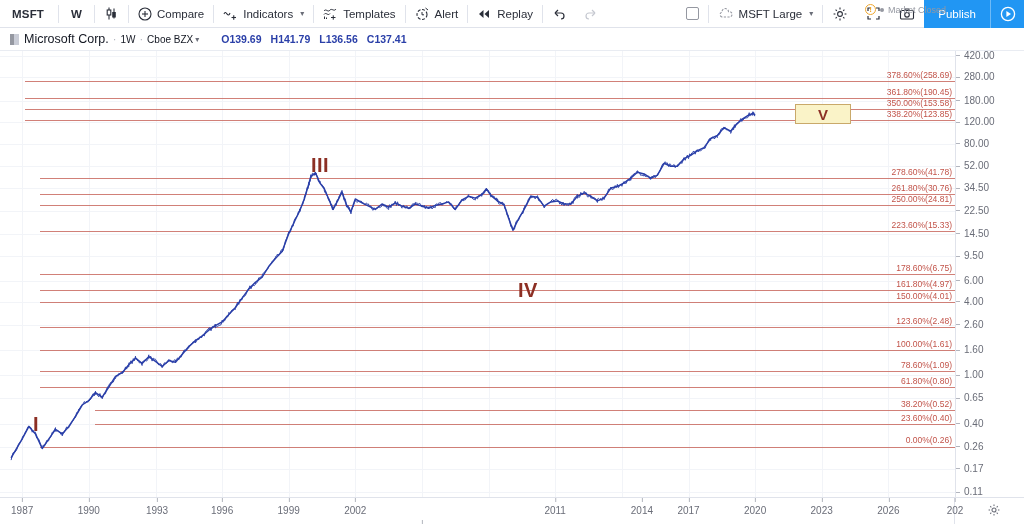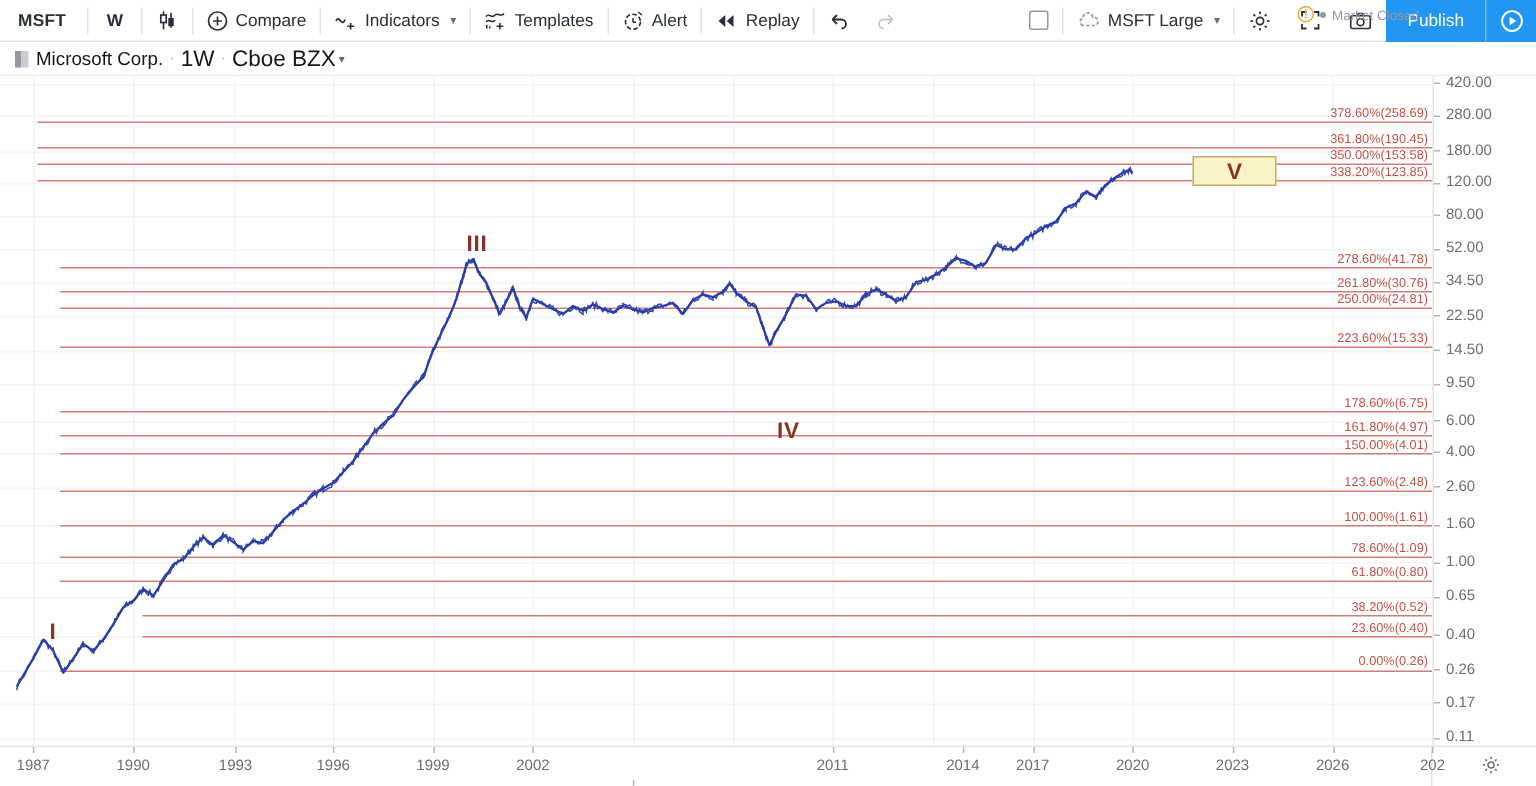--- a/index.html
+++ b/index.html
@@ -54,21 +54,21 @@
     display:flex; align-items:center; padding-left:10px;
     font-size:11.5px;
   }
   .sym-flag {
     width:9px; height:11px; margin-right:5px;
     background:linear-gradient(90deg,#9598a1 0 45%, #c9ccd6 45% 100%);
     flex:0 0 auto;
   }
   .sym-name { font-size:12.5px; color:#131722; }
   .sym-dot { color:#b2b5be; margin:0 4px; font-size:11px; }
-  .sym-meta { font-size:15px; color:#131722; }
+  .sym-meta { font-size:10px; color:#131722; }
   .ohlc { display:flex; gap:9px; margin-left:22px; font-size:10.5px; font-weight:bold; }
   .ohlc-val { color:#2a3fa8; }
   .mkt {
     position:absolute; right:78px; top:4px;
     display:flex; align-items:center; gap:4px;
     font-size:9px; color:#9598a1;
   }
   .warn-circle {
     width:11px;height:11px;border:1.2px solid #f0a830;border-radius:50%;
     color:#f0a830;font-size:8px;line-height:9px;text-align:center;font-weight:bold;
@@ -86,21 +86,21 @@
   }
   .grid-v { width:1px; top:0; bottom:0; }
   .grid-h { height:1px; left:0; right:0; }
 
   .fib-line {
     position:absolute; height:1px; background:#c96a60;
     opacity:.85;
   }
   .wave-label {
     position:absolute; color:#8c2f24; font-weight:bold;
-    font-size:15px; letter-spacing:.5px;
+    font-size:20px; letter-spacing:.5px;
   }
   .wave-box {
     position:absolute; background:#faf3c8; border:1px solid #c9a96a;
     display:flex; align-items:center; justify-content:center;
     color:#8c2f24; font-weight:bold; font-size:15px;
   }
   .price-svg { position:absolute; inset:0; }
 
   
   .priceaxis {
@@ -314,20 +314,26 @@
 
   <div class="legendbar">
     <span class="sym-flag"></span>
     <span class="sym-name">Microsoft Corp.</span>
     <span class="sym-dot">·</span>
     <span class="sym-meta">1W</span>
     <span class="sym-dot">·</span>
     <span class="sym-meta">Cboe BZX</span>
     <span class="caret">▾</span>
 
+    <span class="ohlc">
+      <span><span class="ohlc-val">O</span><span class="ohlc-val">139.69</span></span>
+      <span><span class="ohlc-val">H</span><span class="ohlc-val">141.79</span></span>
+      <span><span class="ohlc-val">L</span><span class="ohlc-val">136.56</span></span>
+      <span><span class="ohlc-val">C</span><span class="ohlc-val">137.41</span></span>
+    </span>
   </div>
 
   <div class="mkt">
     <span class="warn-circle">!</span>
     <span class="mkt-dot"></span>
     <span>Market Closed</span>
   </div>
 
   <div class="chartarea">
     <div id="gridlayer">

